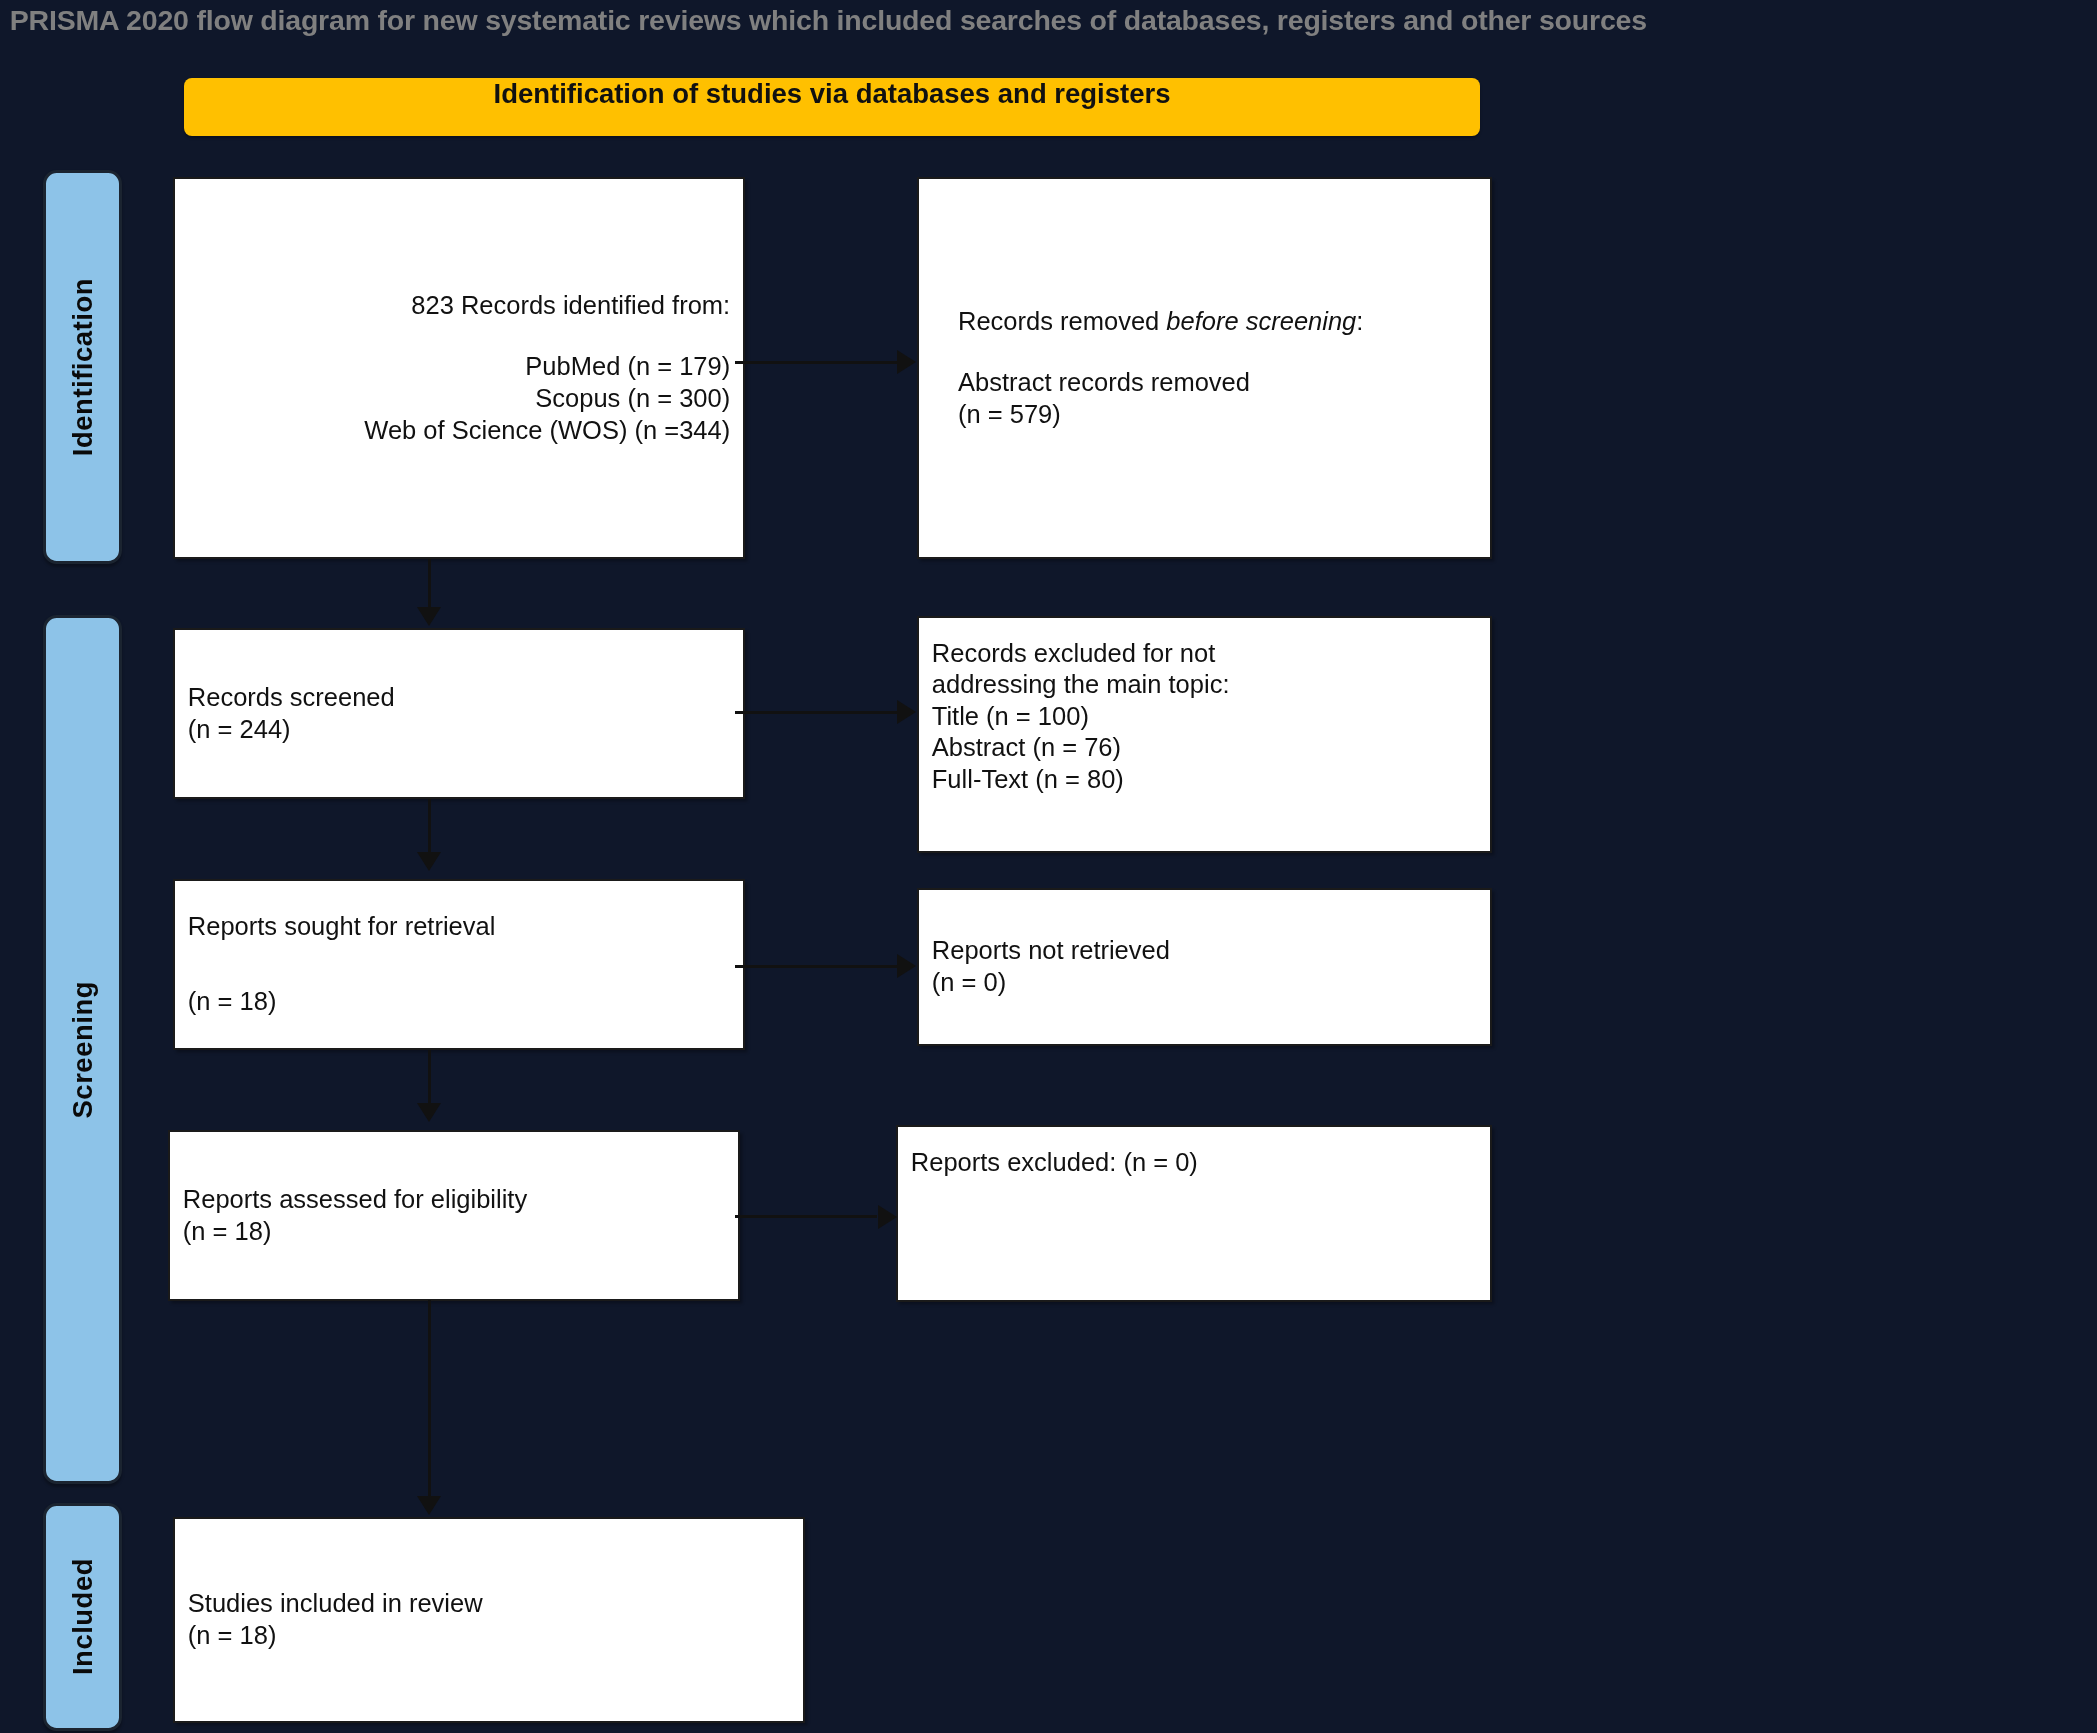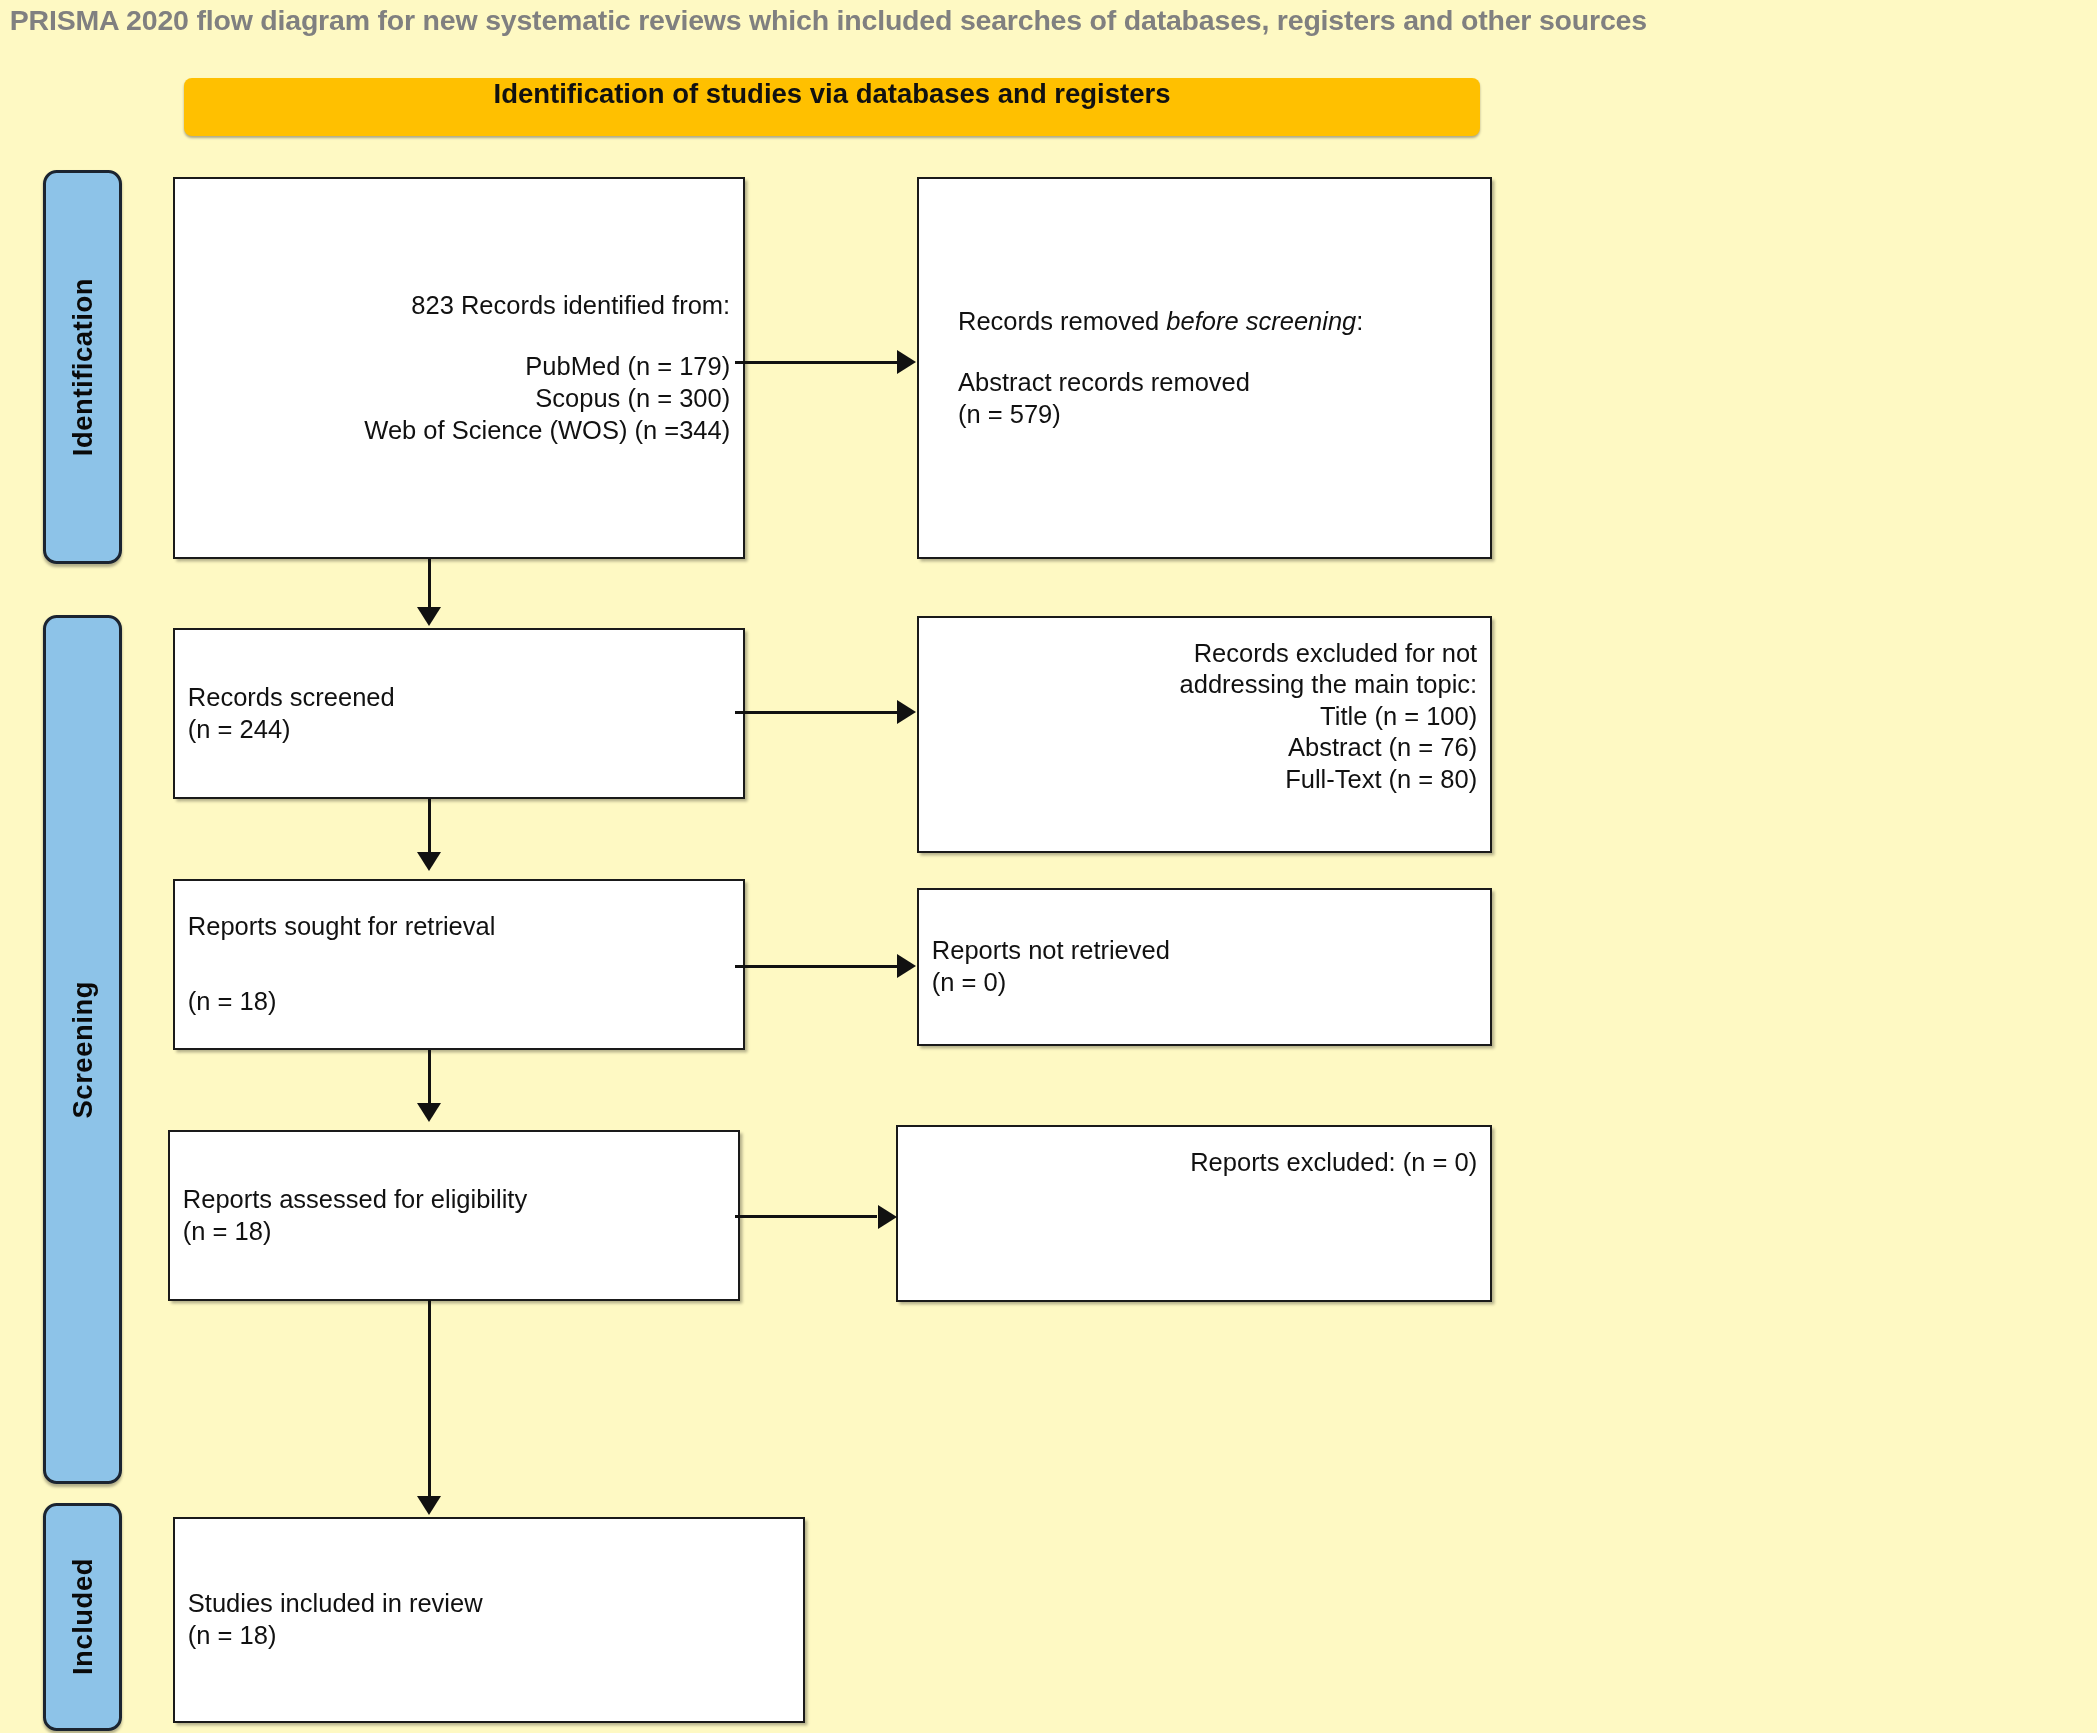--- a/index.html
+++ b/index.html
@@ -7,21 +7,21 @@
     padding: 0;
     background: #ffffff;
   }
   body {
     font-family: "Liberation Sans", sans-serif;
   }
   #page {
     position: relative;
     width: 2097px;
     height: 1734px;
-    background: #fef9c3;
+    background: #0f172a;
     overflow: hidden;
   }
 
   
   .page-title {
     position: absolute;
     left: 9.8px;
     top: 3.9px;
     width: 2082px;
     font-size: 28.5px;
@@ -85,21 +85,20 @@
     box-sizing: border-box;
     box-shadow: 2.5px 2.9px 2.9px rgba(0,0,0,0.30);
     padding: 0 12.8px;
     display: flex;
     flex-direction: column;
     justify-content: center;
   }
   .flow-box.top-aligned {
     justify-content: flex-start;
     padding-top: 19.6px;
-    text-align: right;
   }
   .box-text {
     font-size: 25.5px;
     line-height: 1.24;
     color: #111111;
     white-space: pre-wrap;
   }
   .box-text .em { font-style: italic; }
   .spacer-line { height: 30px; }
 

